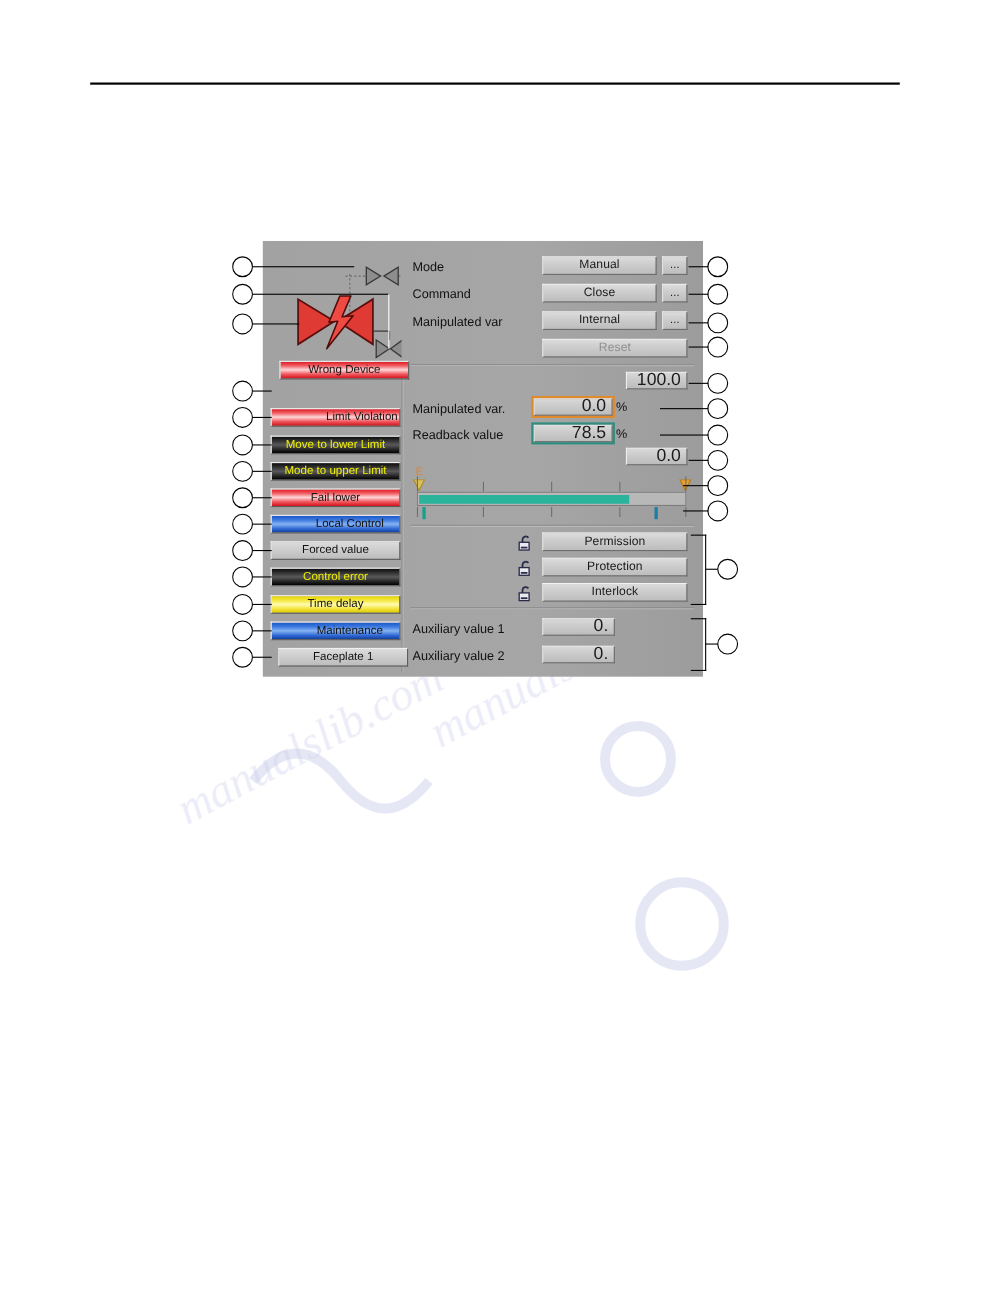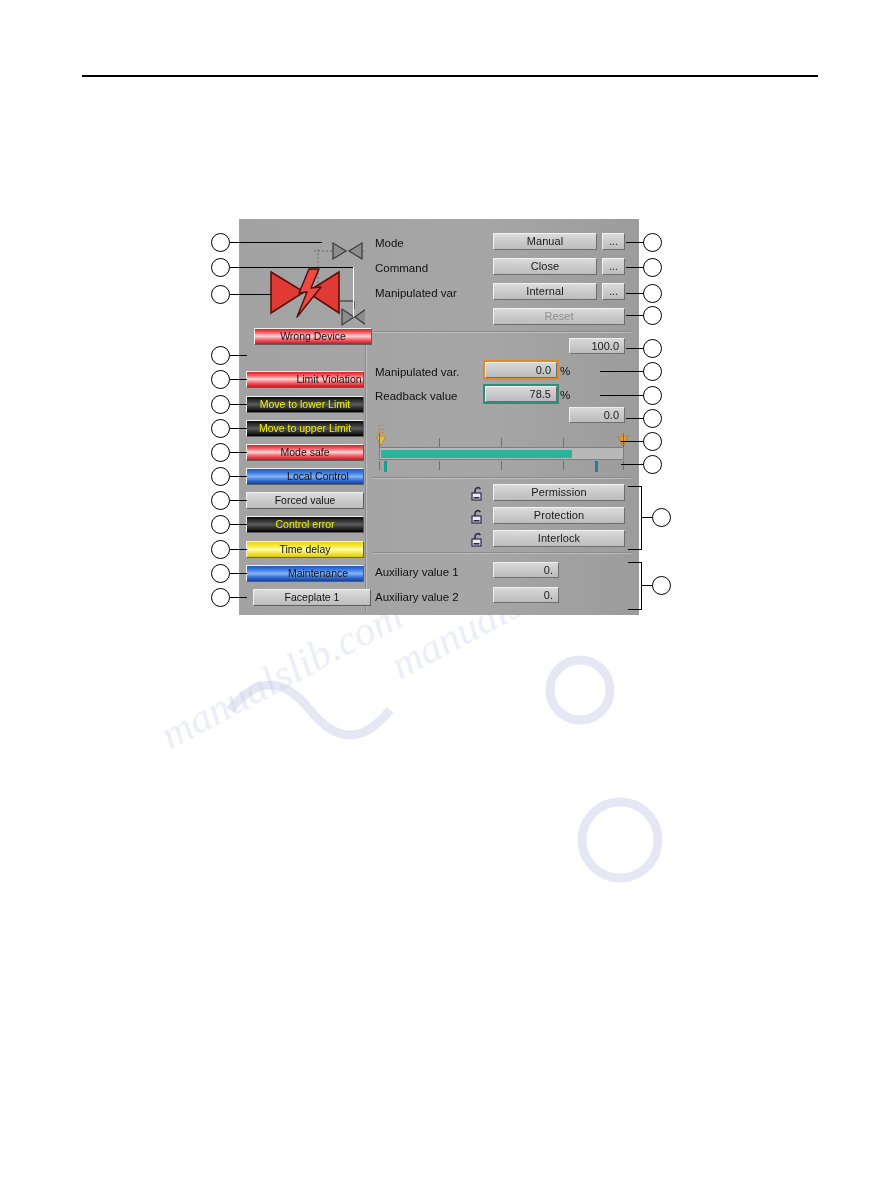--- a/index.html
+++ b/index.html
@@ -83,21 +83,21 @@
 
   
   .valfield {
     position: absolute;
     box-sizing: border-box;
     background: linear-gradient(to bottom,#d8d8d8 0%, #cccccc 40%, #bcbcbc 100%);
     border-top: 1px solid #efefef;
     border-left: 1px solid #efefef;
     border-right: 1px solid #6f6f6f;
     border-bottom: 1px solid #6f6f6f;
-    font-size: 11px;
+    font-size: 16px;
     color: #1b1b1b;
     display: flex;
     align-items: center;
     justify-content: flex-end;
     padding-right: 5px;
   }
   .valfield.outline-orange { outline: 2px solid #e08a2e; outline-offset: 0px; }
   .valfield.outline-teal   { outline: 2px solid #2f8d7d; outline-offset: 0px; }
 
   
@@ -334,22 +334,22 @@
     <div class="lbl" style="left:136px; top:348px;">Auxiliary value 1</div>
     <div class="valfield" style="left:254px; top:343px; width:66px; height:16px;">0.</div>
 
     <div class="lbl" style="left:136px; top:373px;">Auxiliary value 2</div>
     <div class="valfield" style="left:254px; top:368px; width:66px; height:16px;">0.</div>
   </div>
 
   <div class="lamp red" style="top:328px;margin-left:8px;">Wrong Device</div>
   <div class="lamp red" style="top:371px;padding-left:48px;">Limit Violation</div>
   <div class="lamp black" style="top:396px;">Move to lower Limit</div>
-  <div class="lamp black" style="top:420px;">Move to upper Limit</div>
-  <div class="lamp red" style="top:444px;">Mode safe</div>
+  <div class="lamp black" style="top:420px;">Mode to upper Limit</div>
+  <div class="lamp red" style="top:444px;">Fail lower</div>
   <div class="lamp blue" style="top:468px;">Local Control</div>
   <div class="lamp gray" style="top:492px;">Forced value</div>
   <div class="lamp black" style="top:516px;">Control error</div>
   <div class="lamp yellow" style="top:541px;">Time delay</div>
   <div class="lamp blue" style="top:565px;">Maintenance</div>
   <div class="lamp gray" style="top:589px;margin-left:7px;">Faceplate 1</div>
 
   <div class="callout" style="left:211px; top:233px;"></div>
   <div class="leader" style="left:230px; top:242px; width:92px;"></div>
 

